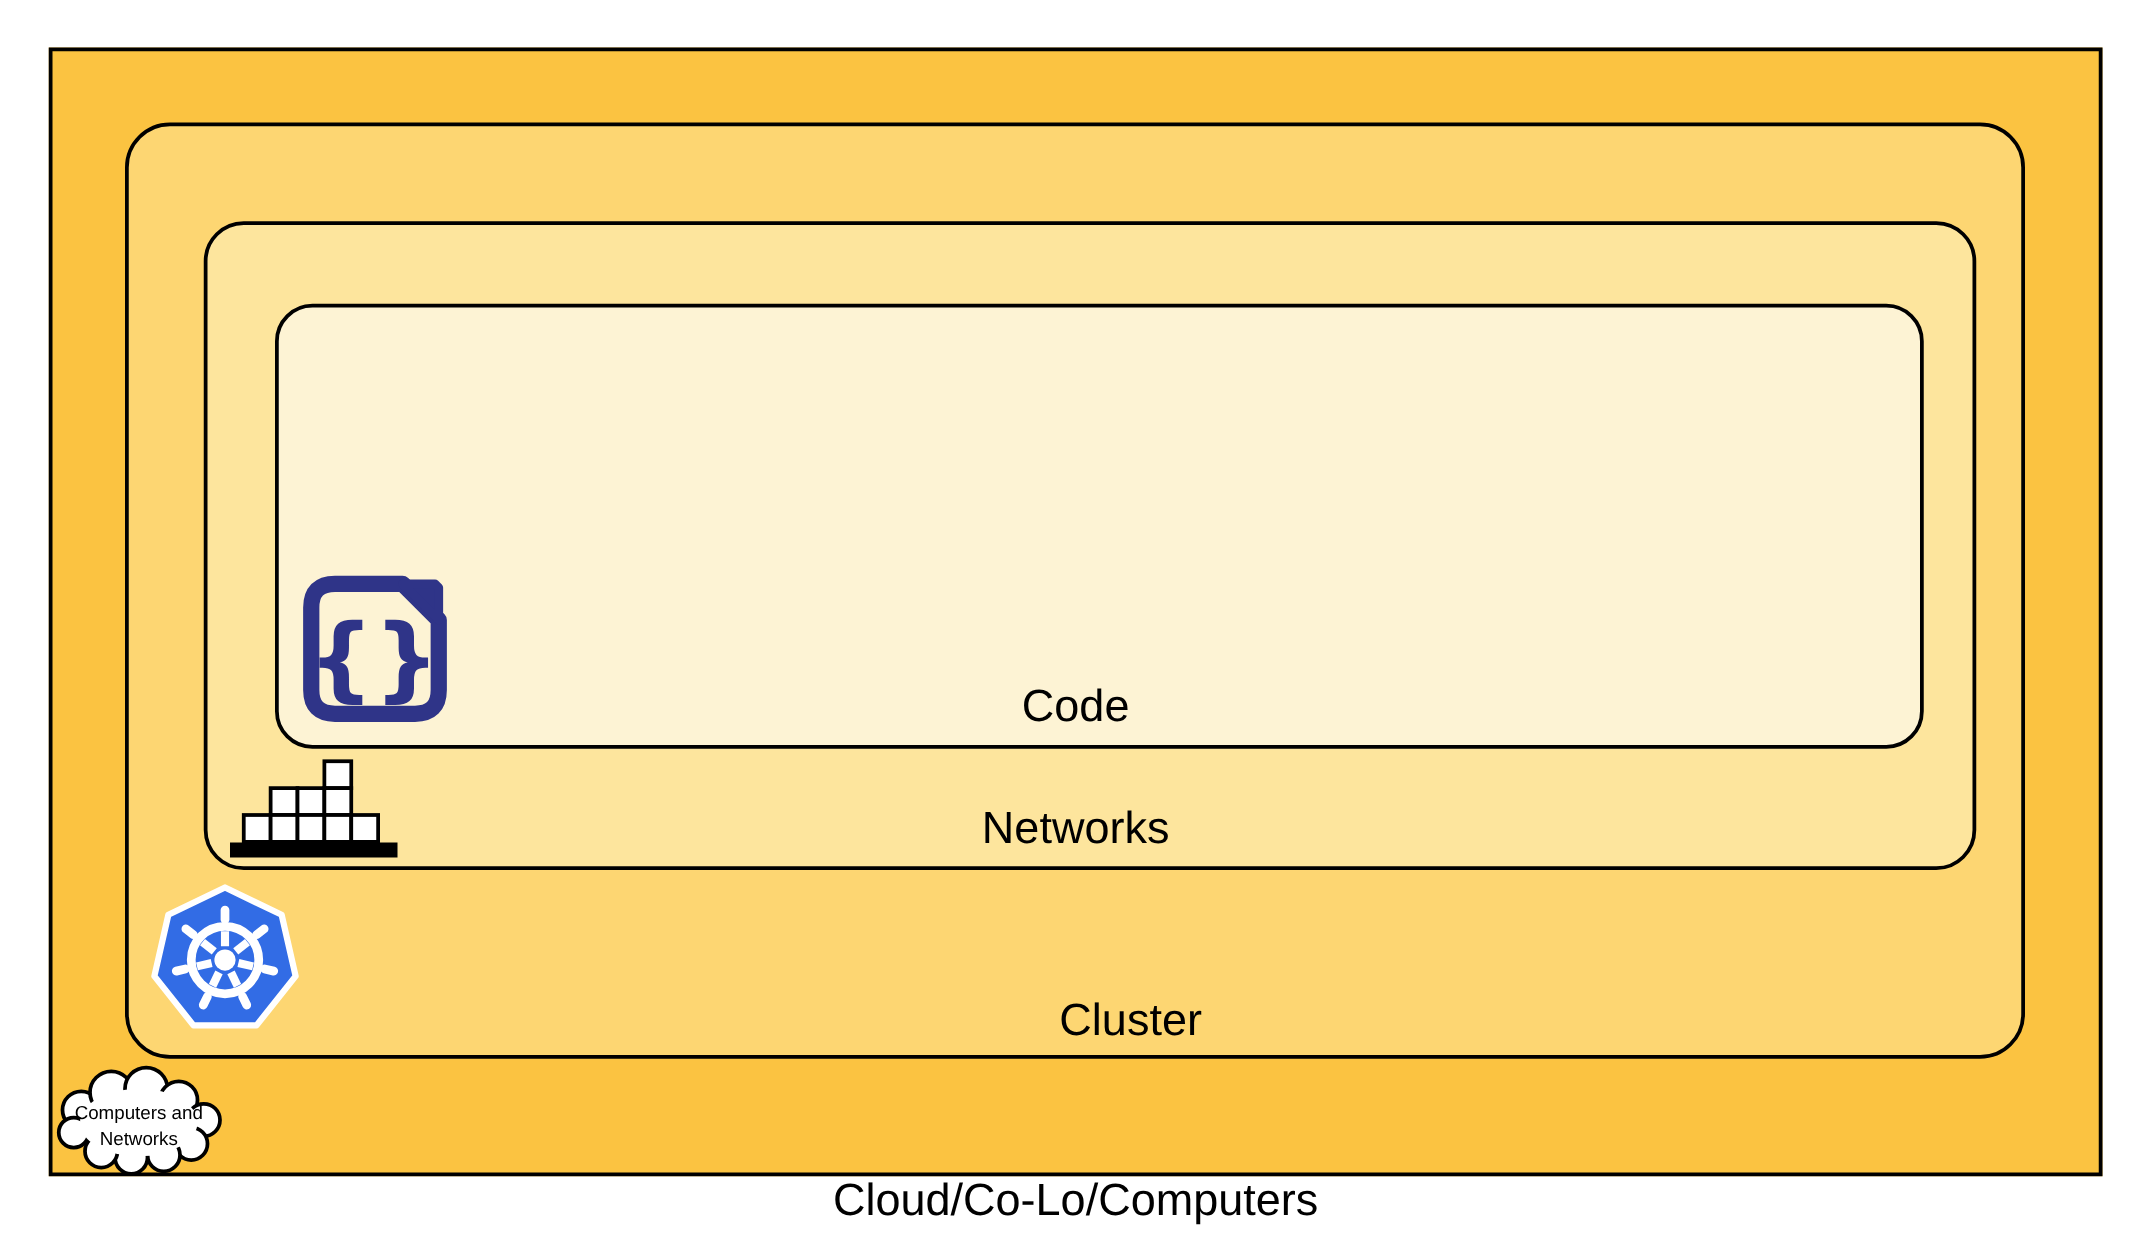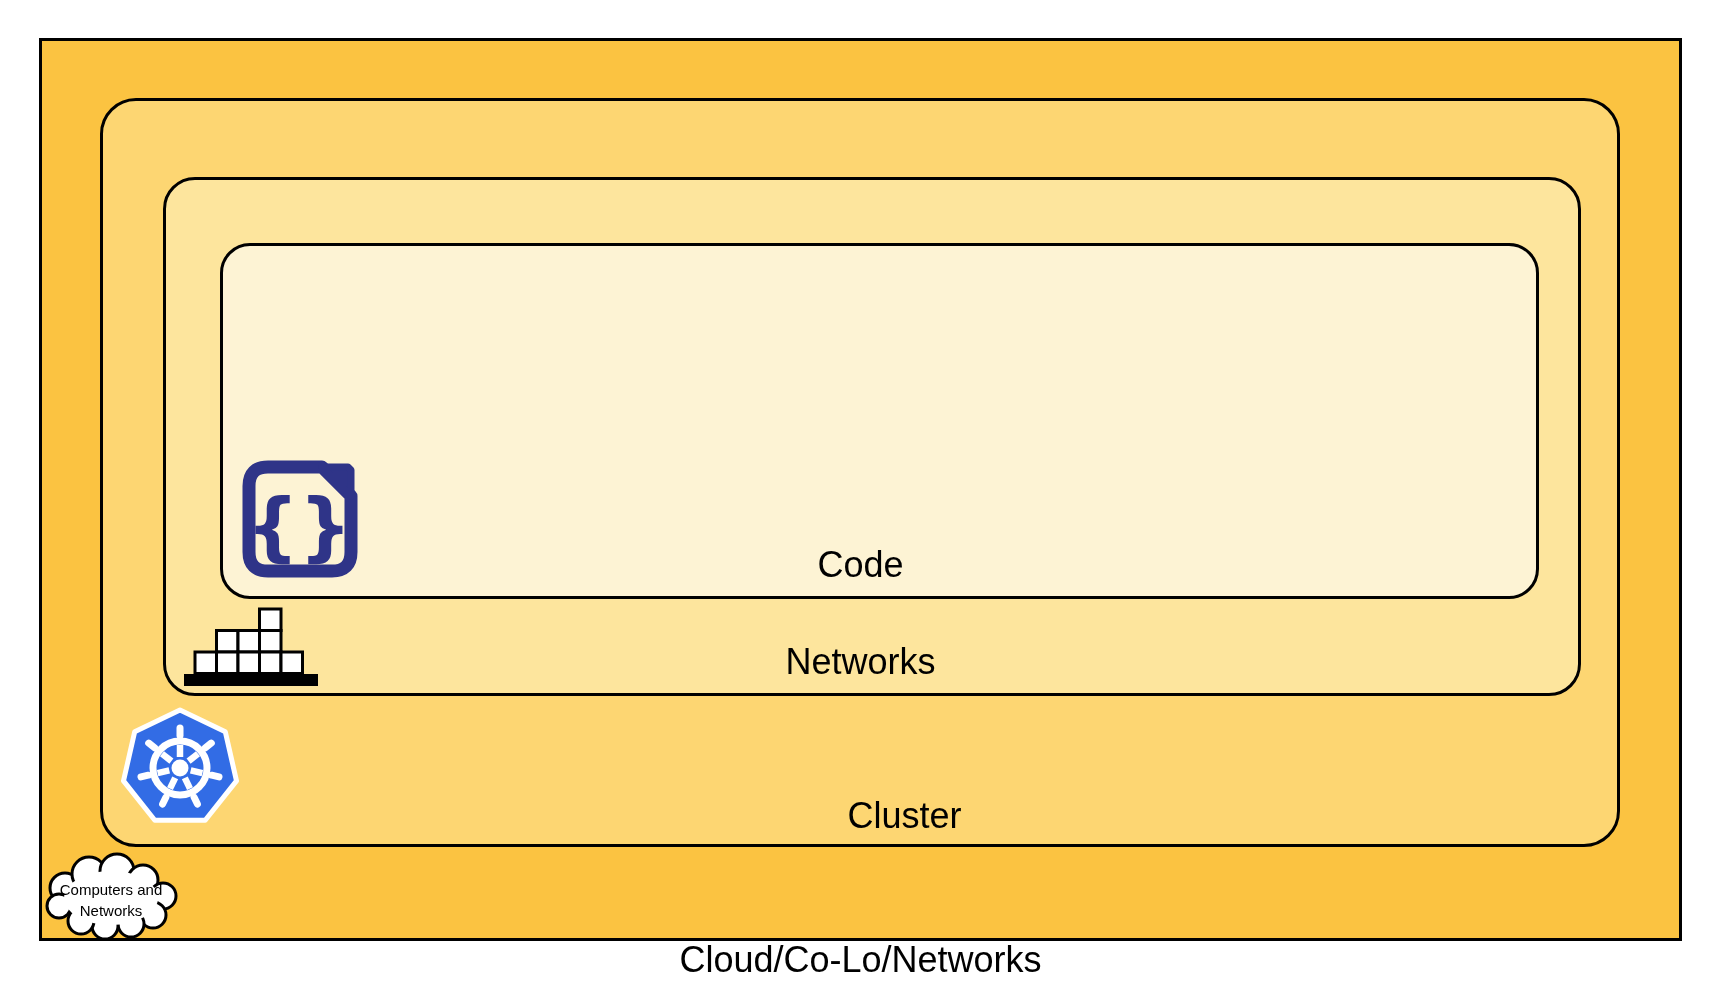--- a/index.html
+++ b/index.html
@@ -34,21 +34,21 @@
 
   <div class="layer layer-datacenter"></div>
   <div class="layer layer-cluster"></div>
   <div class="layer layer-container"></div>
   <div class="layer layer-code"></div>
 
   <div class="layer-label label-code">Code</div>
   <div class="layer-label label-container">Networks</div>
   <div class="layer-label label-cluster">Cluster</div>
   <div class="layer-label label-datacenter">
-    <div>Cloud/Co-Lo/Networks</div>
+    <div>Cloud/Co-Lo/Computers</div>
     
   </div>
 
   <svg class="icon icon-code" width="124" height="122" viewBox="0 0 124 122">
     <path d="M 84,9 L 30,9 Q 11,9 11,28 L 11,94 Q 11,113 30,113 L 94,113 Q 113,113 113,94 L 113,38 L 84,9" fill="none" style="stroke:var(--navy)" stroke-width="13" stroke-linejoin="round" stroke-linecap="round"></path>
     <path d="M 84,9 L 110,9 L 113,12 L 113,38 Z" style="fill:var(--navy);stroke:var(--navy)" stroke-width="7" stroke-linejoin="round"></path>
     <text x="61" y="94" text-anchor="middle" style="fill:var(--navy);font-family:'DejaVu Sans', sans-serif;font-weight:bold;font-size:74px;">{}</text>
   </svg>
 
   <svg class="icon icon-container" width="136" height="82" viewBox="0 0 136 82">

